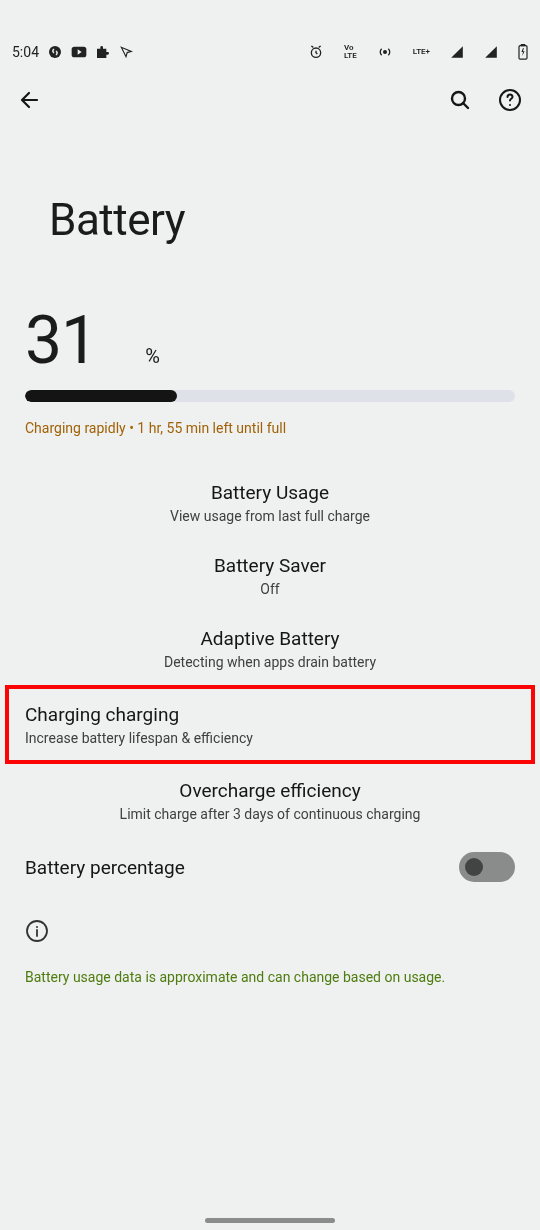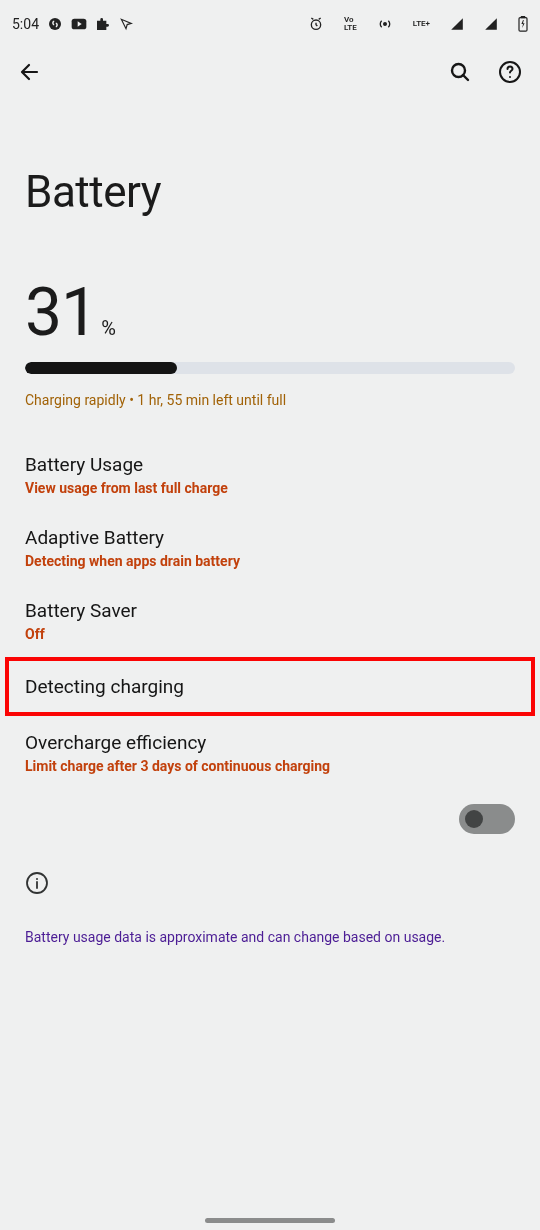--- a/index.html
+++ b/index.html
@@ -15,44 +15,45 @@
 
     
     .status-bar {
       height: 48px;
       display: flex;
       align-items: center;
       justify-content: space-between;
       padding: 0 12px;
       font-size: 14px;
       color: #222;
+      margin-top: 28px;
     }
     .status-left { display: flex; align-items: center; gap: 8px; }
     .status-right { display: flex; align-items: center; gap: 20px; }
     .status-icon { display: inline-flex; align-items: center; font-size: 14px; }
     .net-text { font-size: 8px; font-weight: 600; line-height: 1; }
 
     
     .action-bar {
       height: 48px;
       display: flex;
       align-items: center;
       justify-content: space-between;
       padding: 0 18px;
     }
     .action-left { display: flex; align-items: center; }
     .action-right { display: flex; align-items: center; gap: 26px; }
     .icon-btn { display: inline-flex; cursor: pointer; }
 
     
     .content { padding: 0 25px; margin-top: 70px; }
-    .page-title { font-size: 44px; font-weight: 400; letter-spacing: -0.5px; }
+    .page-title { font-size: 44px; font-weight: 400; letter-spacing: -0.5px; margin-left: 24px; }
 
     .battery-block { margin-top: 62px; }
-    .battery-value-row { display: flex; align-items: baseline; }
+    .battery-value-row { display: flex; align-items: baseline; gap: 44px; }
     .battery-value { font-size: 66px; font-weight: 400; letter-spacing: -1px; line-height: 1; }
     .battery-unit { font-size: 20px; margin-left: 4px; }
 
     .progress-track {
       margin-top: 16px;
       height: 12px;
       background: #dee2e8;
       border-radius: 6px;
       overflow: hidden;
     }
@@ -61,23 +62,23 @@
       background: #141414;
       border-radius: 6px;
     }
     .charging-line {
       margin-top: 18px;
       font-size: 14px;
       color: #a16207;
     }
 
     .list { margin-top: 30px; }
-    .item { padding: 15px 0; }
+    .item { padding: 15px 0; text-align: center; }
     .item-title { font-size: 19px; color: #161616; }
-    .item-sub { font-size: 14px; color: #c2410c; margin-top: 4px; font-weight: bold; }
+    .item-sub { font-size: 14px; color: #404040; margin-top: 4px; }
 
     .highlight-box {
       border: 4px solid #fb0404;
       margin: 0 -20px;
       padding: 14px 16px;
     }
     .highlight-box .item-title { font-size: 19px; }
 
     .toggle-row {
       display: flex;
@@ -98,23 +99,23 @@
       position: absolute;
       top: 6px; left: 6px;
       width: 18px; height: 18px;
       background: #424444;
       border-radius: 50%;
     }
 
     .info-icon { margin-top: 22px; }
 
     .footer-note {
-      margin-top: 30px;
+      margin-top: 22px;
       font-size: 14px;
-      color: #4c1d95;
+      color: #4d7c0f;
     }
 
     .nav-pill {
       position: absolute;
       bottom: 7px;
       left: 50%;
       transform: translateX(-50%);
       width: 130px;
       height: 5px;
       background: #8b8c8c;
@@ -224,40 +225,42 @@
     <div class="charging-line">Charging rapidly • 1 hr, 55 min left until full</div>
   </div>
 
   <div class="list">
     <div class="item">
       <div class="item-title">Battery Usage</div>
       <div class="item-sub">View usage from last full charge</div>
     </div>
 
     <div class="item">
+      <div class="item-title">Battery Saver</div>
+      <div class="item-sub">Off</div>
+    </div>
+
+    <div class="item">
       <div class="item-title">Adaptive Battery</div>
       <div class="item-sub">Detecting when apps drain battery</div>
     </div>
 
-    <div class="item">
-      <div class="item-title">Battery Saver</div>
-      <div class="item-sub">Off</div>
-    </div>
-
     <div class="highlight-box">
-      <div class="item-title">Detecting charging</div>
+      <div class="item-title">Charging charging</div>
+      <div class="item-sub">Increase battery lifespan &amp; efficiency</div>
     </div>
 
     <div class="item">
       <div class="item-title">Overcharge efficiency</div>
       <div class="item-sub">Limit charge after 3 days of continuous charging</div>
     </div>
 
     <div class="toggle-row">
       <div>
+        <div class="item-title">Battery percentage</div>
       </div>
       <div class="switch">
         <div class="switch-knob"></div>
       </div>
     </div>
 
     <div class="info-icon">
       <svg width="24" height="24" viewBox="0 0 24 24" fill="none" stroke="#313333" stroke-width="1.8">
           <circle cx="12" cy="12" r="10"></circle>
           <circle cx="12" cy="8" r="1" fill="#313333" stroke="none"></circle>

